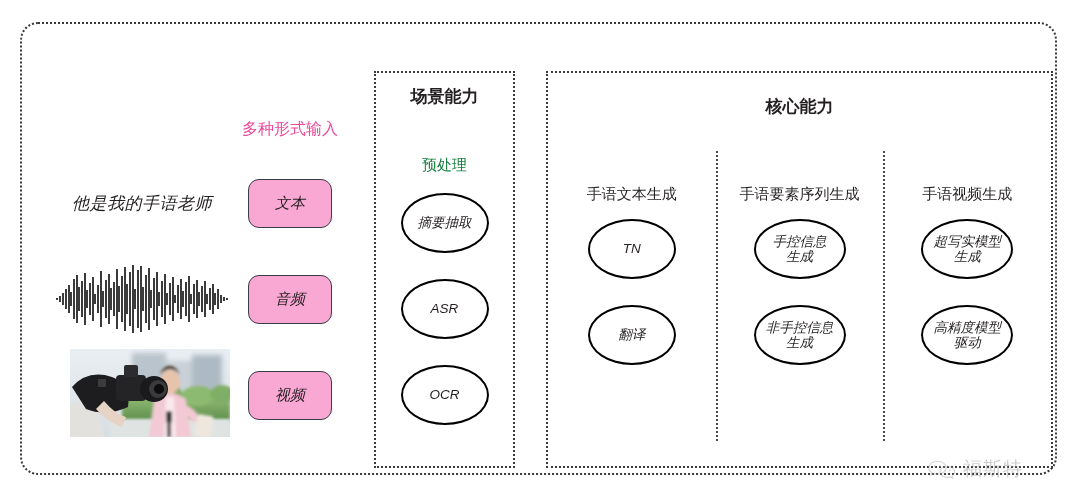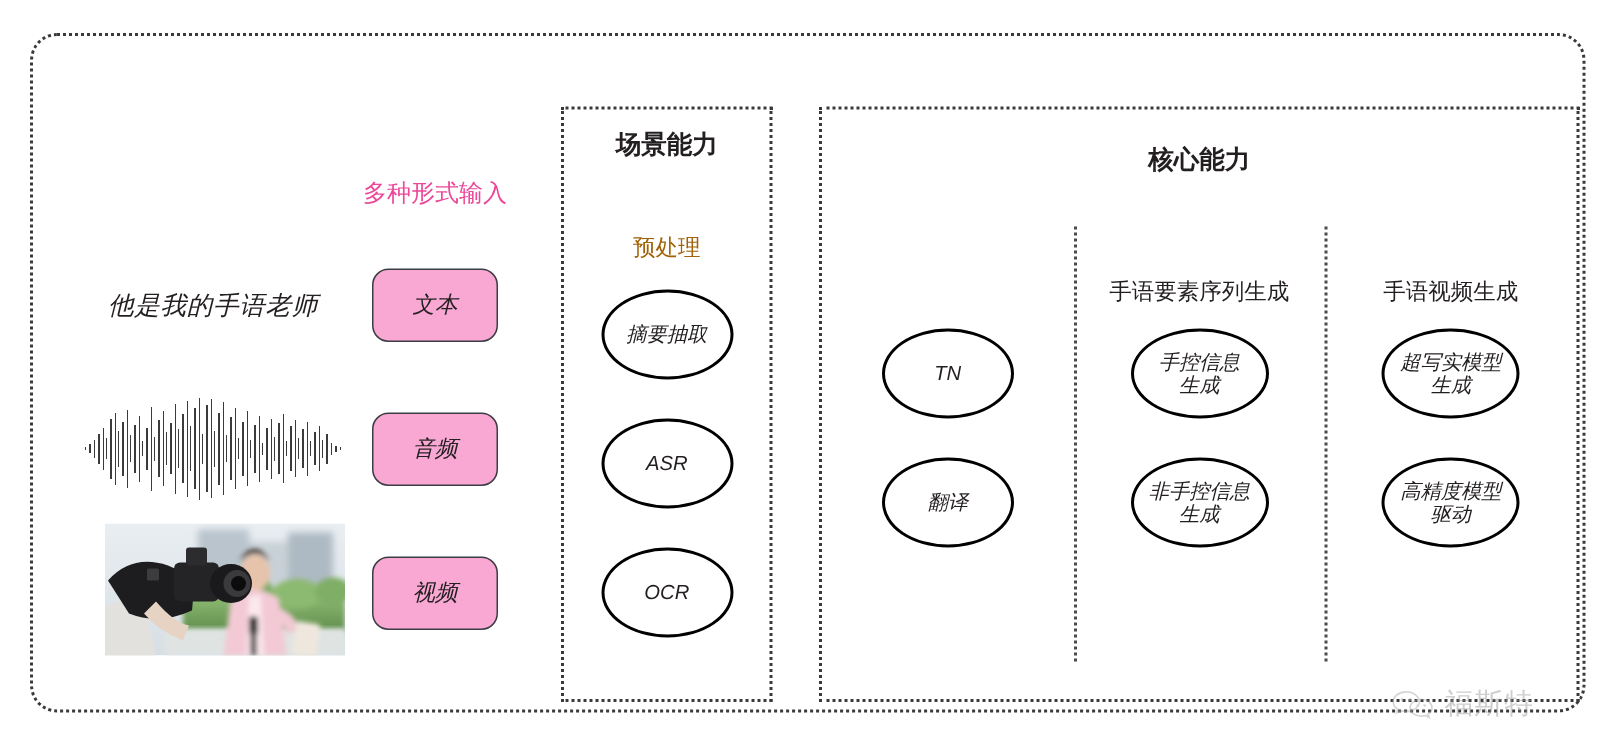--- a/index.html
+++ b/index.html
@@ -133,21 +133,21 @@
     color: #231f20;
   }
   #scene-subtitle {
     position: absolute;
     left: 0;
     top: 83px;
     width: 100%;
     text-align: center;
     font-size: 15px;
     font-weight: 400;
-    color: #a16207;
+    color: #15803d;
   }
   #scene-nodes {
     position: absolute;
     left: 0;
     top: 120px;
     width: 100%;
   }
 
   
   #core-panel {
@@ -414,20 +414,21 @@
       </div>
     </div>
   </div>
 
   <div id="core-panel">
     <div id="core-title">核心能力</div>
 
     <div id="core-columns">
 
       <div class="core-col">
+        <div class="col-label">手语文本生成</div>
         <div class="col-nodes">
           <div class="ellipse-node">
             <span class="node-text">TN</span>
           </div>
           <div class="ellipse-node">
             <span class="node-text">翻译</span>
           </div>
         </div>
       </div>
 

